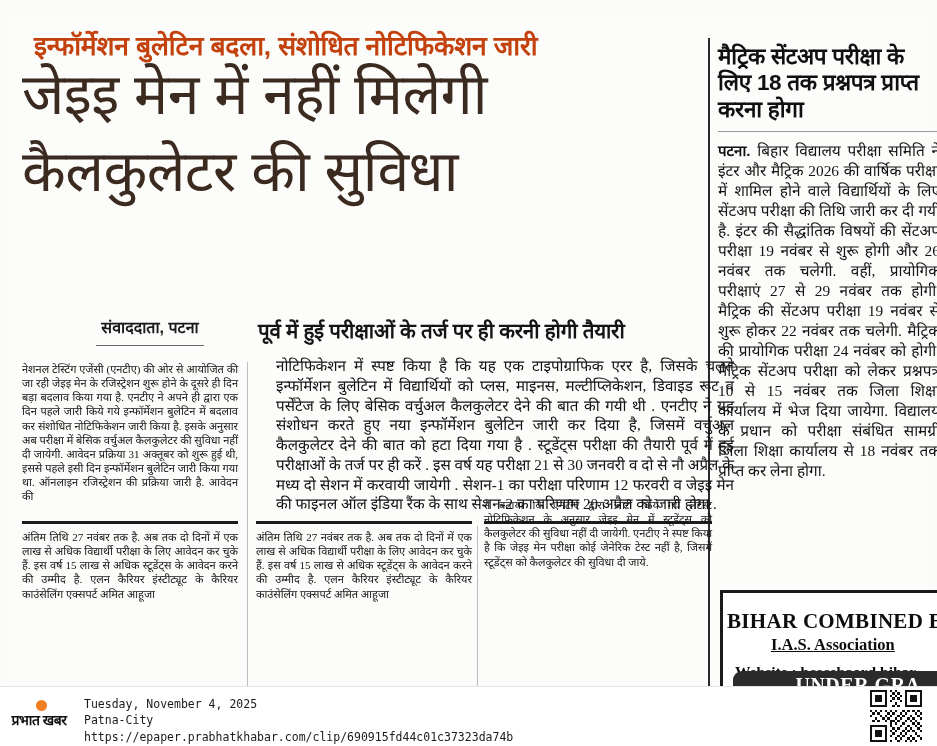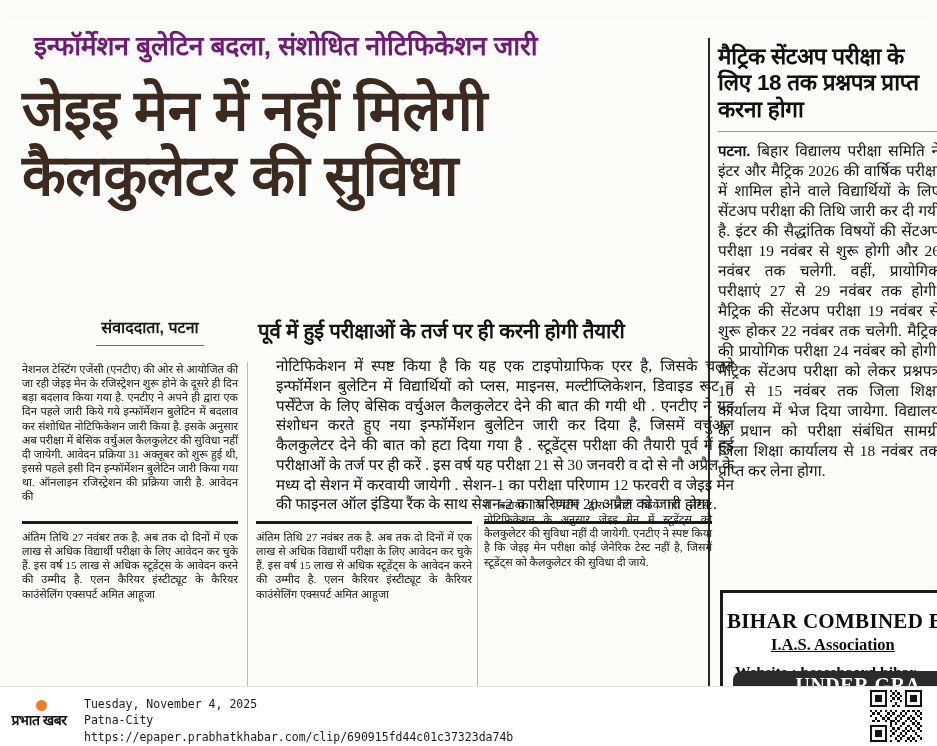--- a/index.html
+++ b/index.html
@@ -37,41 +37,41 @@
 
   
   .main-article {
     position: absolute;
     left: 12px;
     top: 14px;
     width: 683px;
   }
 
   .kicker {
-    color: #701a75;
+    color: #c2410c;
     font-family: "Liberation Sans", "DejaVu Sans", sans-serif;
     font-weight: bold;
     font-size: 26.5px;
     line-height: 1.06;
     letter-spacing: -0.2px;
     white-space: nowrap;
-    margin: 0 0 22px 14px;
+    margin: 0 0 6px 14px;
   }
 
   .headline {
     color: #3b2a20;
     font-family: "Liberation Sans", "DejaVu Sans", sans-serif;
-    font-weight: bold;
+    font-weight: normal;
     font-size: 57px;
     line-height: 0.99;
     letter-spacing: -0.5px;
     margin: 4px 0 0 2px;
   }
   .headline-line { display: block; white-space: nowrap; }
-  .headline-line.l2 { margin-top: 8px; }
+  .headline-line.l2 { margin-top: 20px; }
 
   
   .byline-wrap {
     position: absolute;
     left: 57px;
     top: 288px;
     width: 170px;
     text-align: center;
   }
   .byline {

